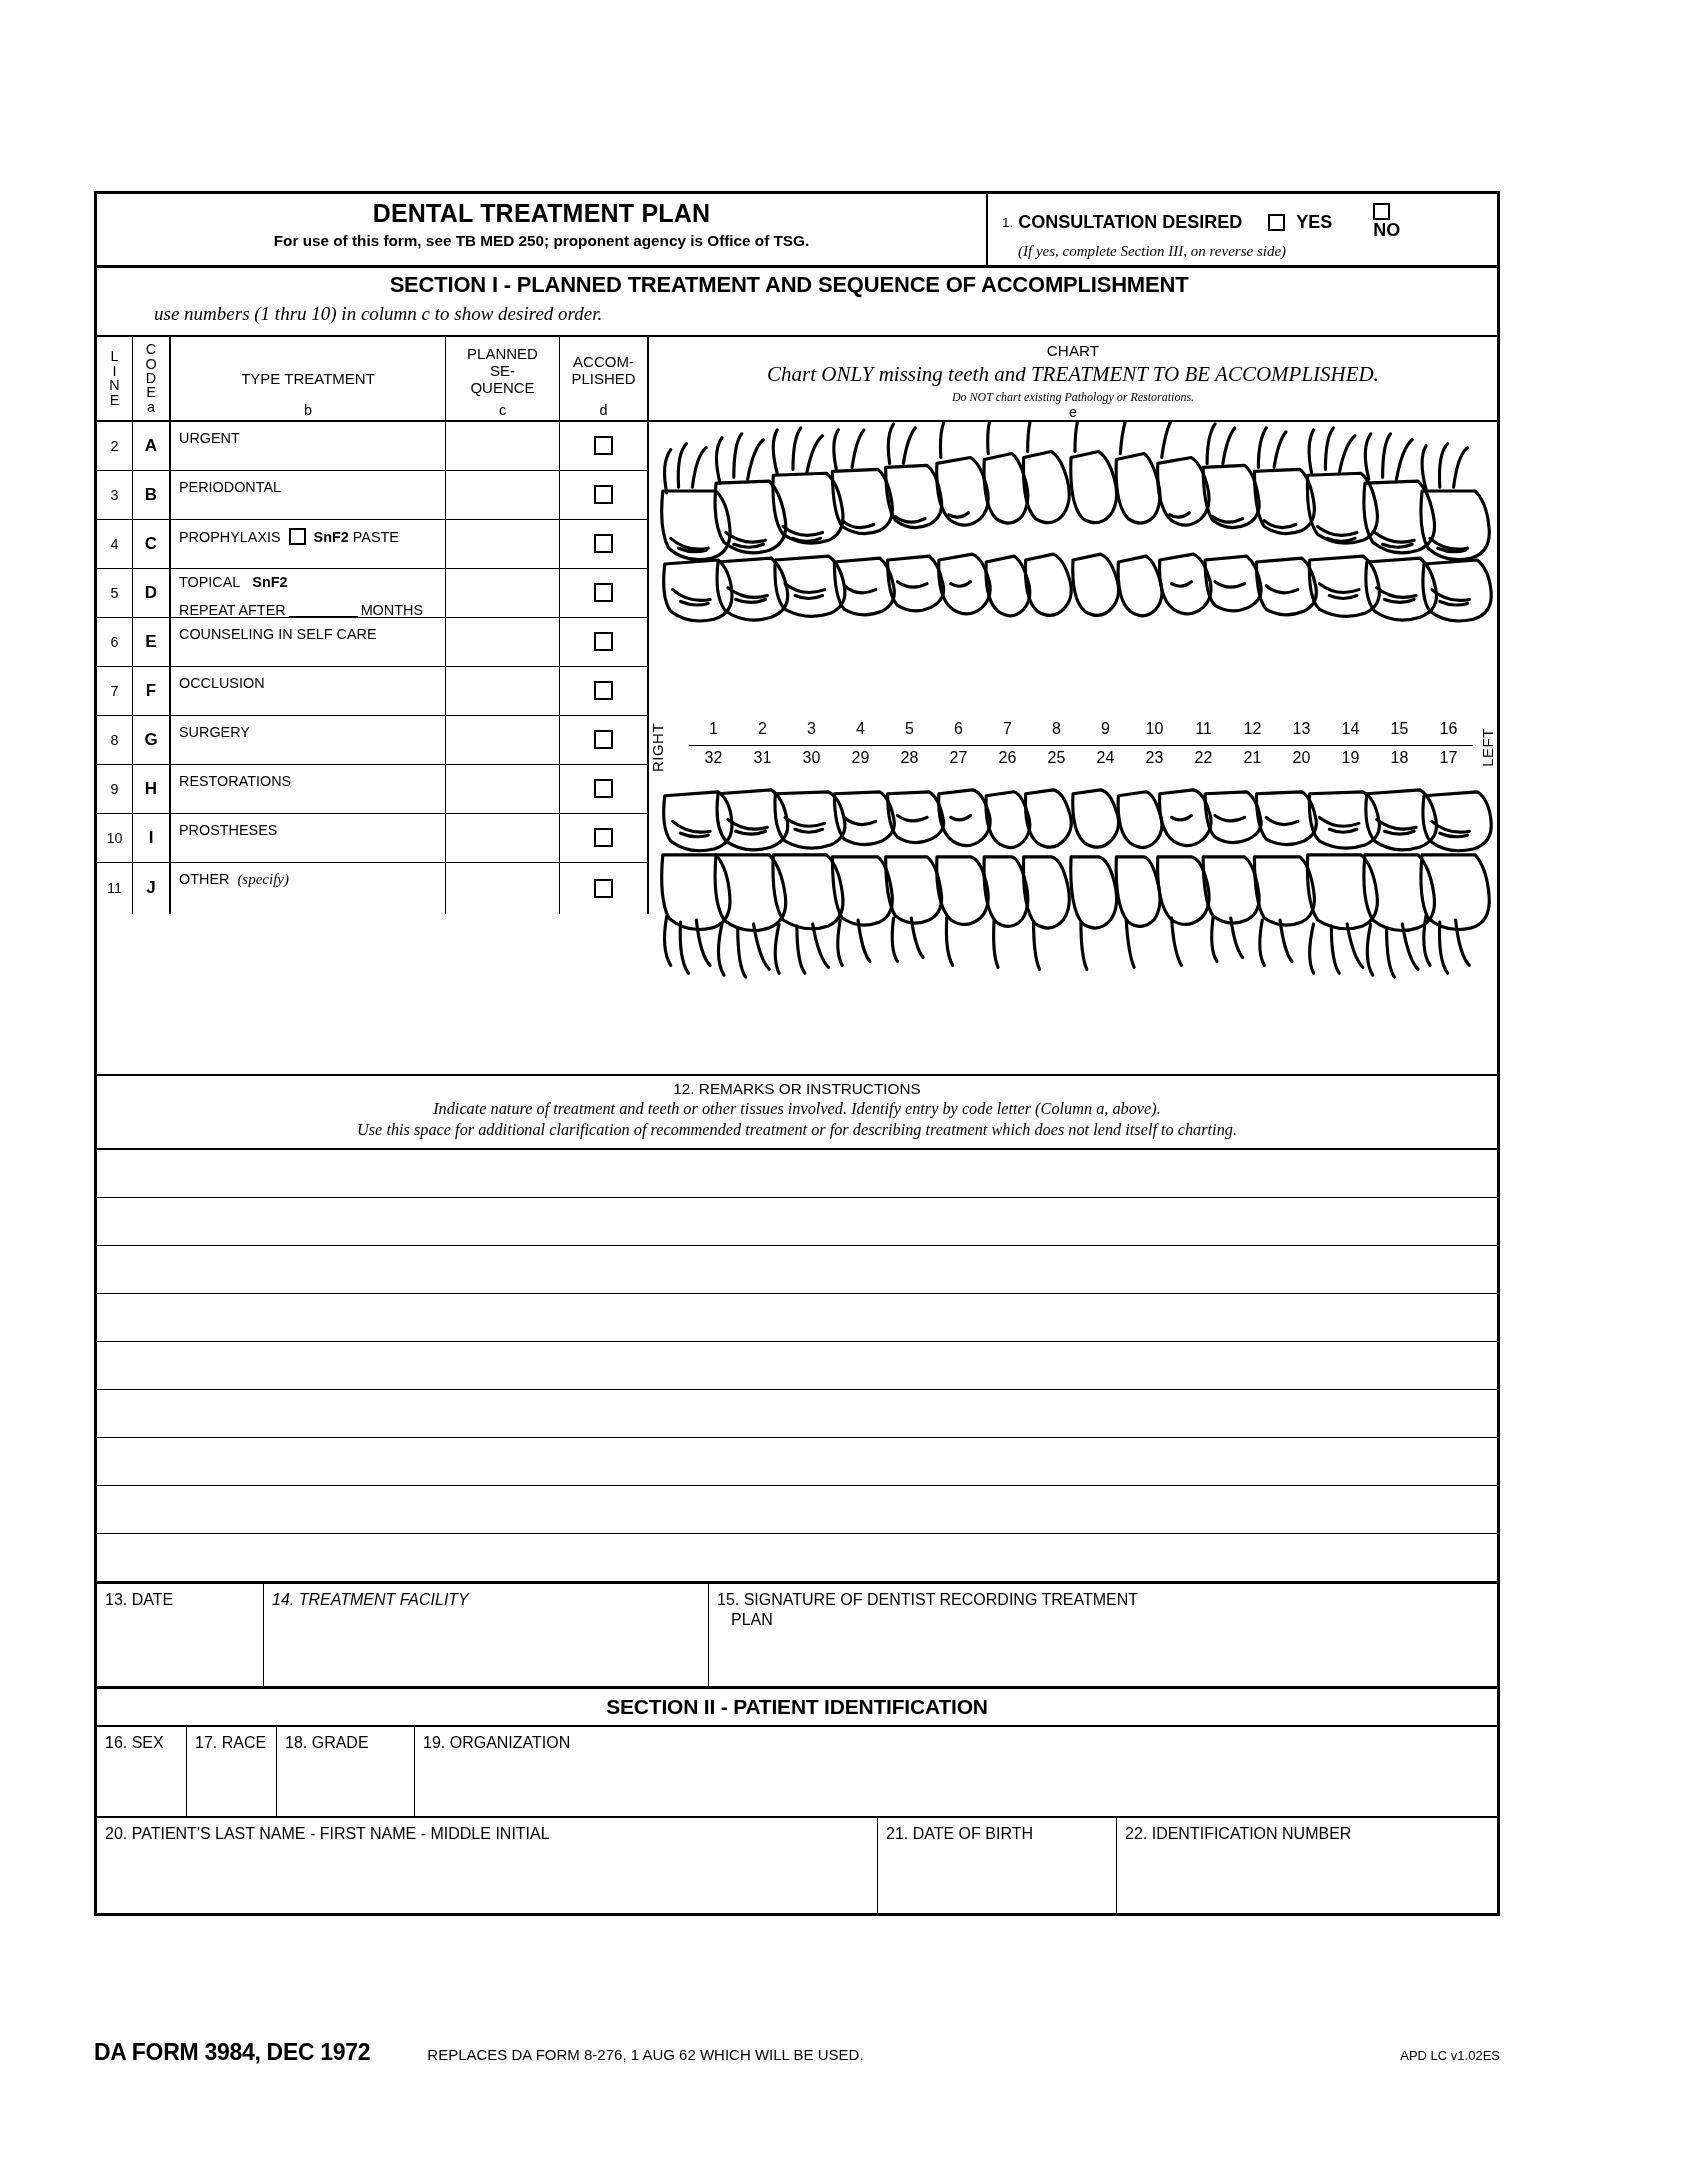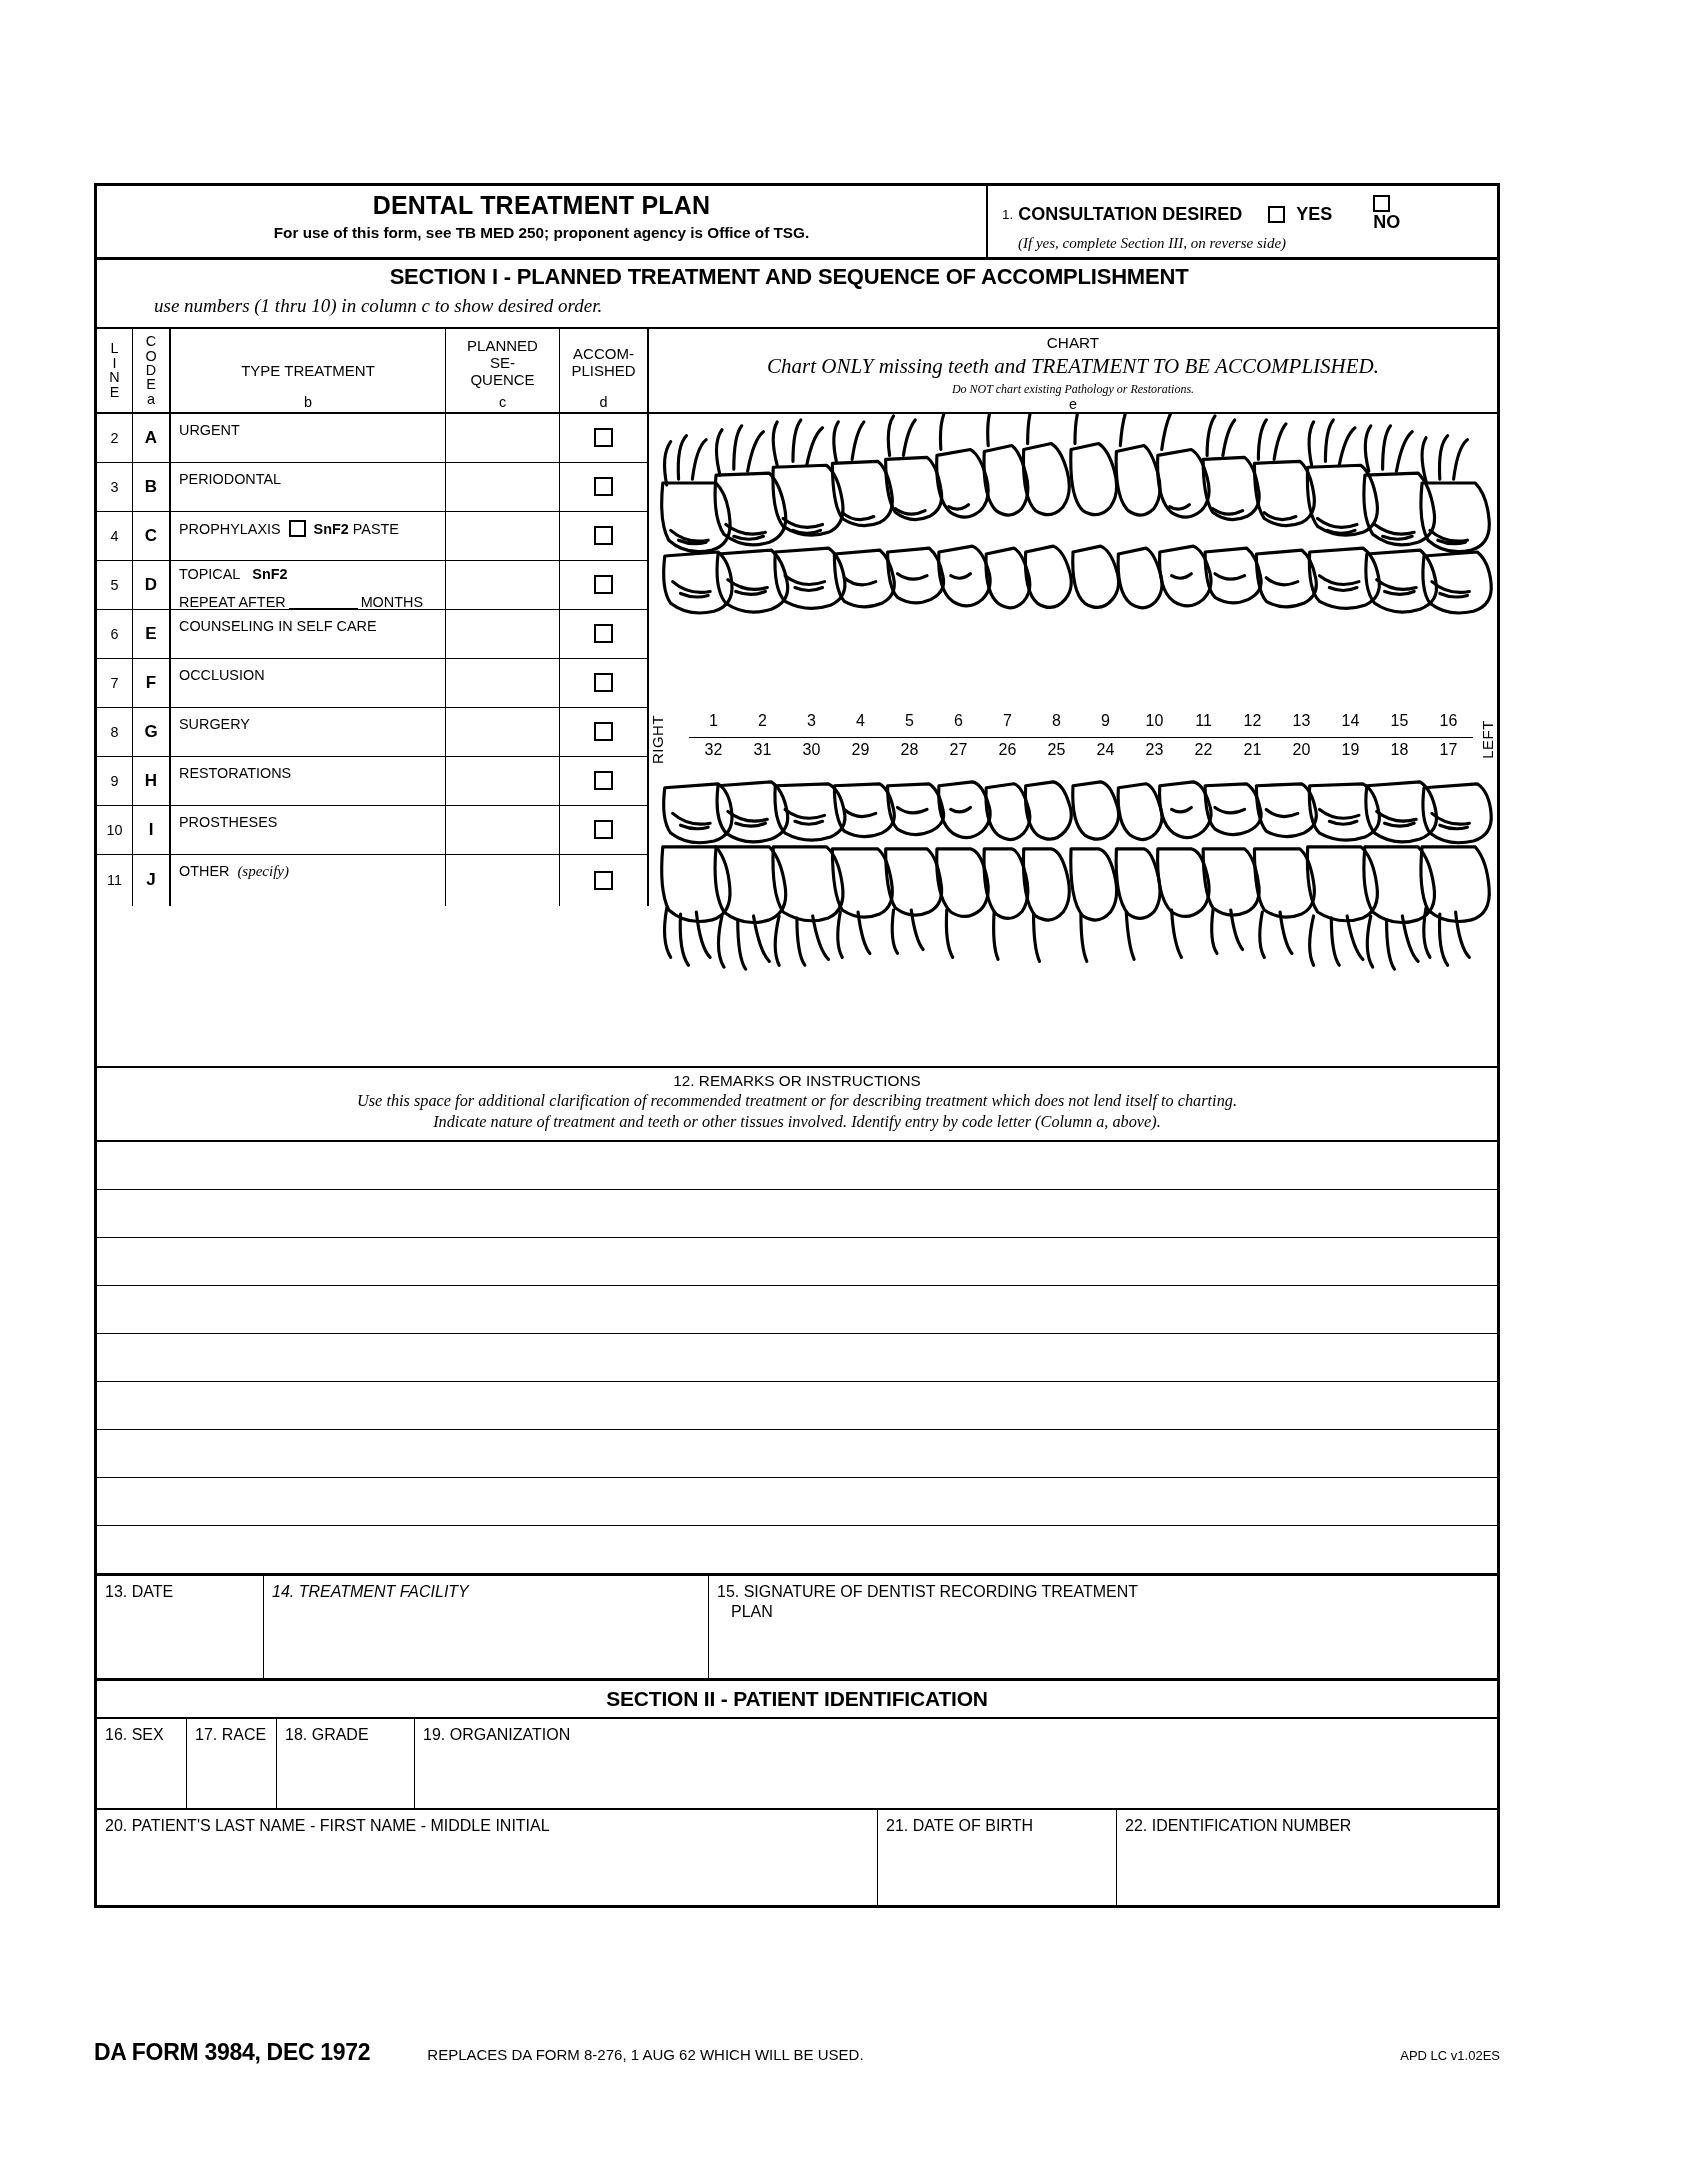--- a/index.html
+++ b/index.html
@@ -16,21 +16,21 @@
   }
   .page {
     position: relative;
     width: 1683px;
     height: 2178px;
     box-sizing: border-box;
   }
   .form {
     position: absolute;
     left: 94px;
-    top: 183px;
+    top: 191px;
     width: 1406px;
     border: 3px solid #000;
     border-bottom: none;
     box-sizing: border-box;
     background: #fff;
   }
   .serif { font-family: "Liberation Serif", serif; }
   .ital { font-style: italic; }
 
   
@@ -623,22 +623,22 @@
               <path d="M784 8 q-4 44 6 64 q18 16 44 10 q20 -6 18 -32 q-2 -28 -14 -42 z"></path>
               <path d="M788 70 q-6 34 4 50 M802 76 q-2 38 8 52 M818 74 q4 36 14 46"></path>
             </g>
           </g>
         </svg>
       </div>
     </div>
 
     <div class="remarks-hdr">
       <div class="remarks-title">12.  REMARKS OR INSTRUCTIONS</div>
+      <div class="remarks-l serif ital">Indicate nature of treatment and teeth or other tissues involved.  Identify entry by code letter (Column a, above).</div>
       <div class="remarks-l serif ital">Use this space for additional clarification of recommended treatment or for describing treatment which does not lend itself to charting.</div>
-      <div class="remarks-l serif ital">Indicate nature of treatment and teeth or other tissues involved.  Identify entry by code letter (Column a, above).</div>
     </div>
     <div class="remarks-rows">
       <div class="rline"></div>
       <div class="rline"></div>
       <div class="rline"></div>
       <div class="rline"></div>
       <div class="rline"></div>
       <div class="rline"></div>
       <div class="rline"></div>
       <div class="rline"></div>

